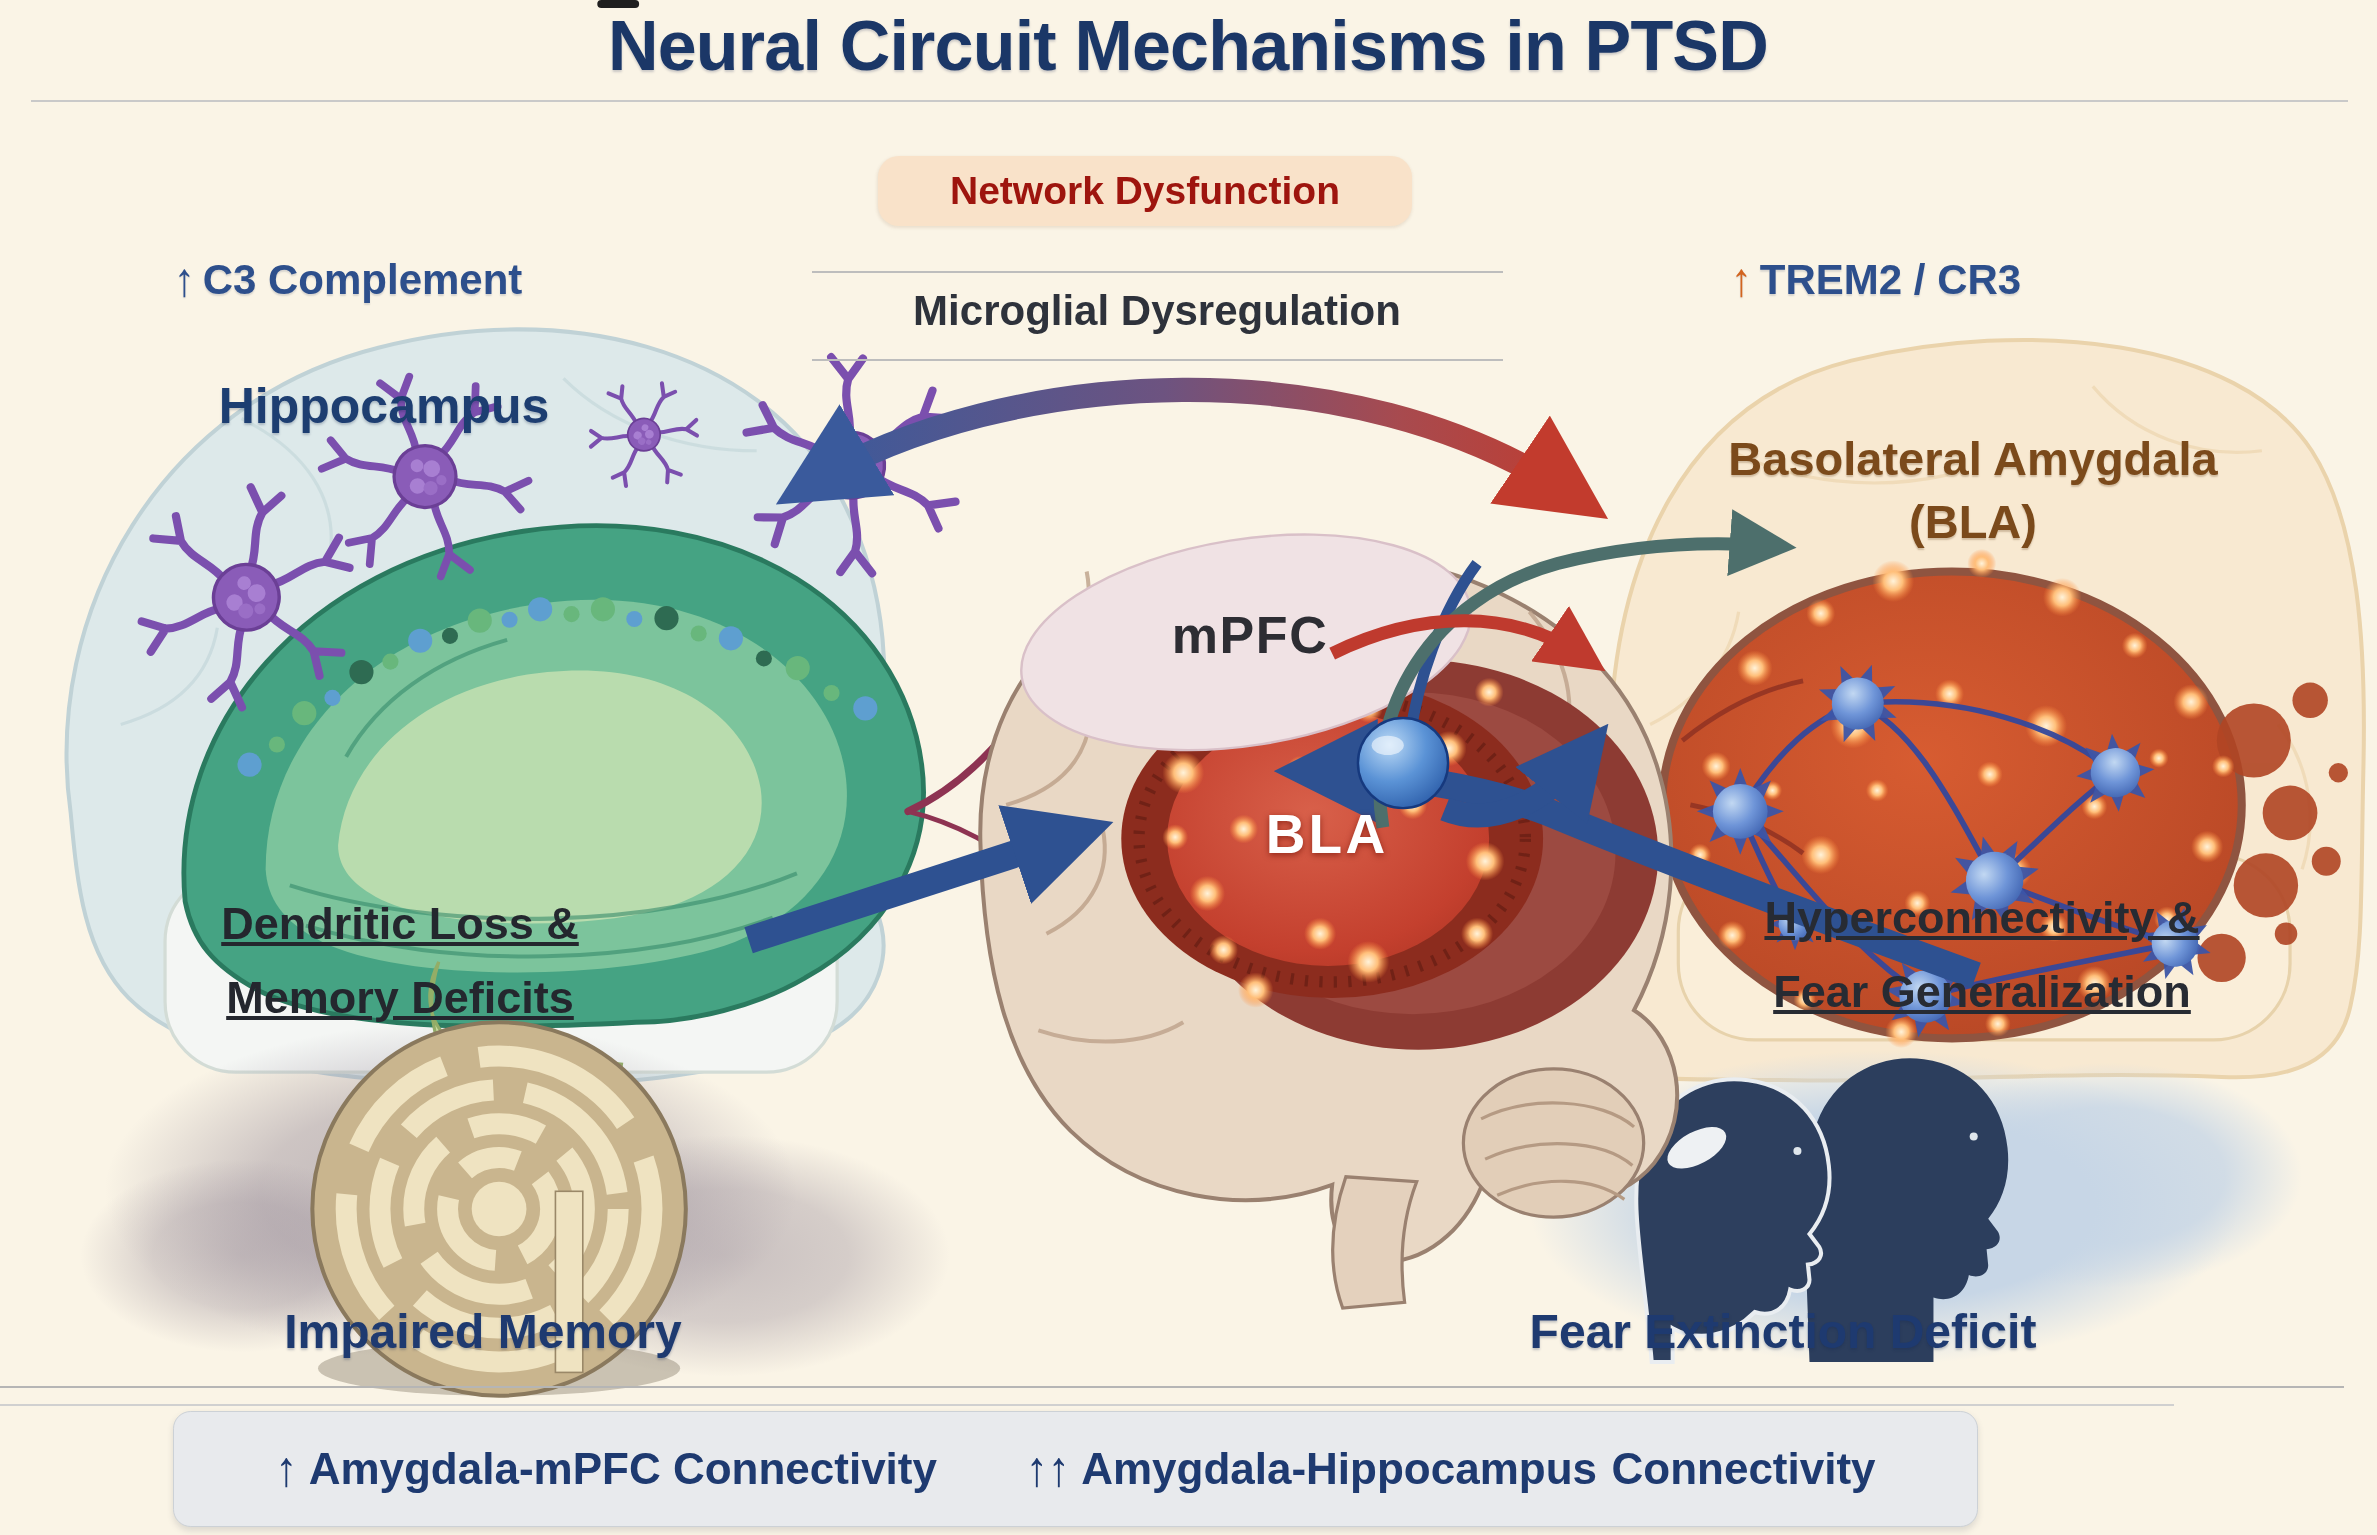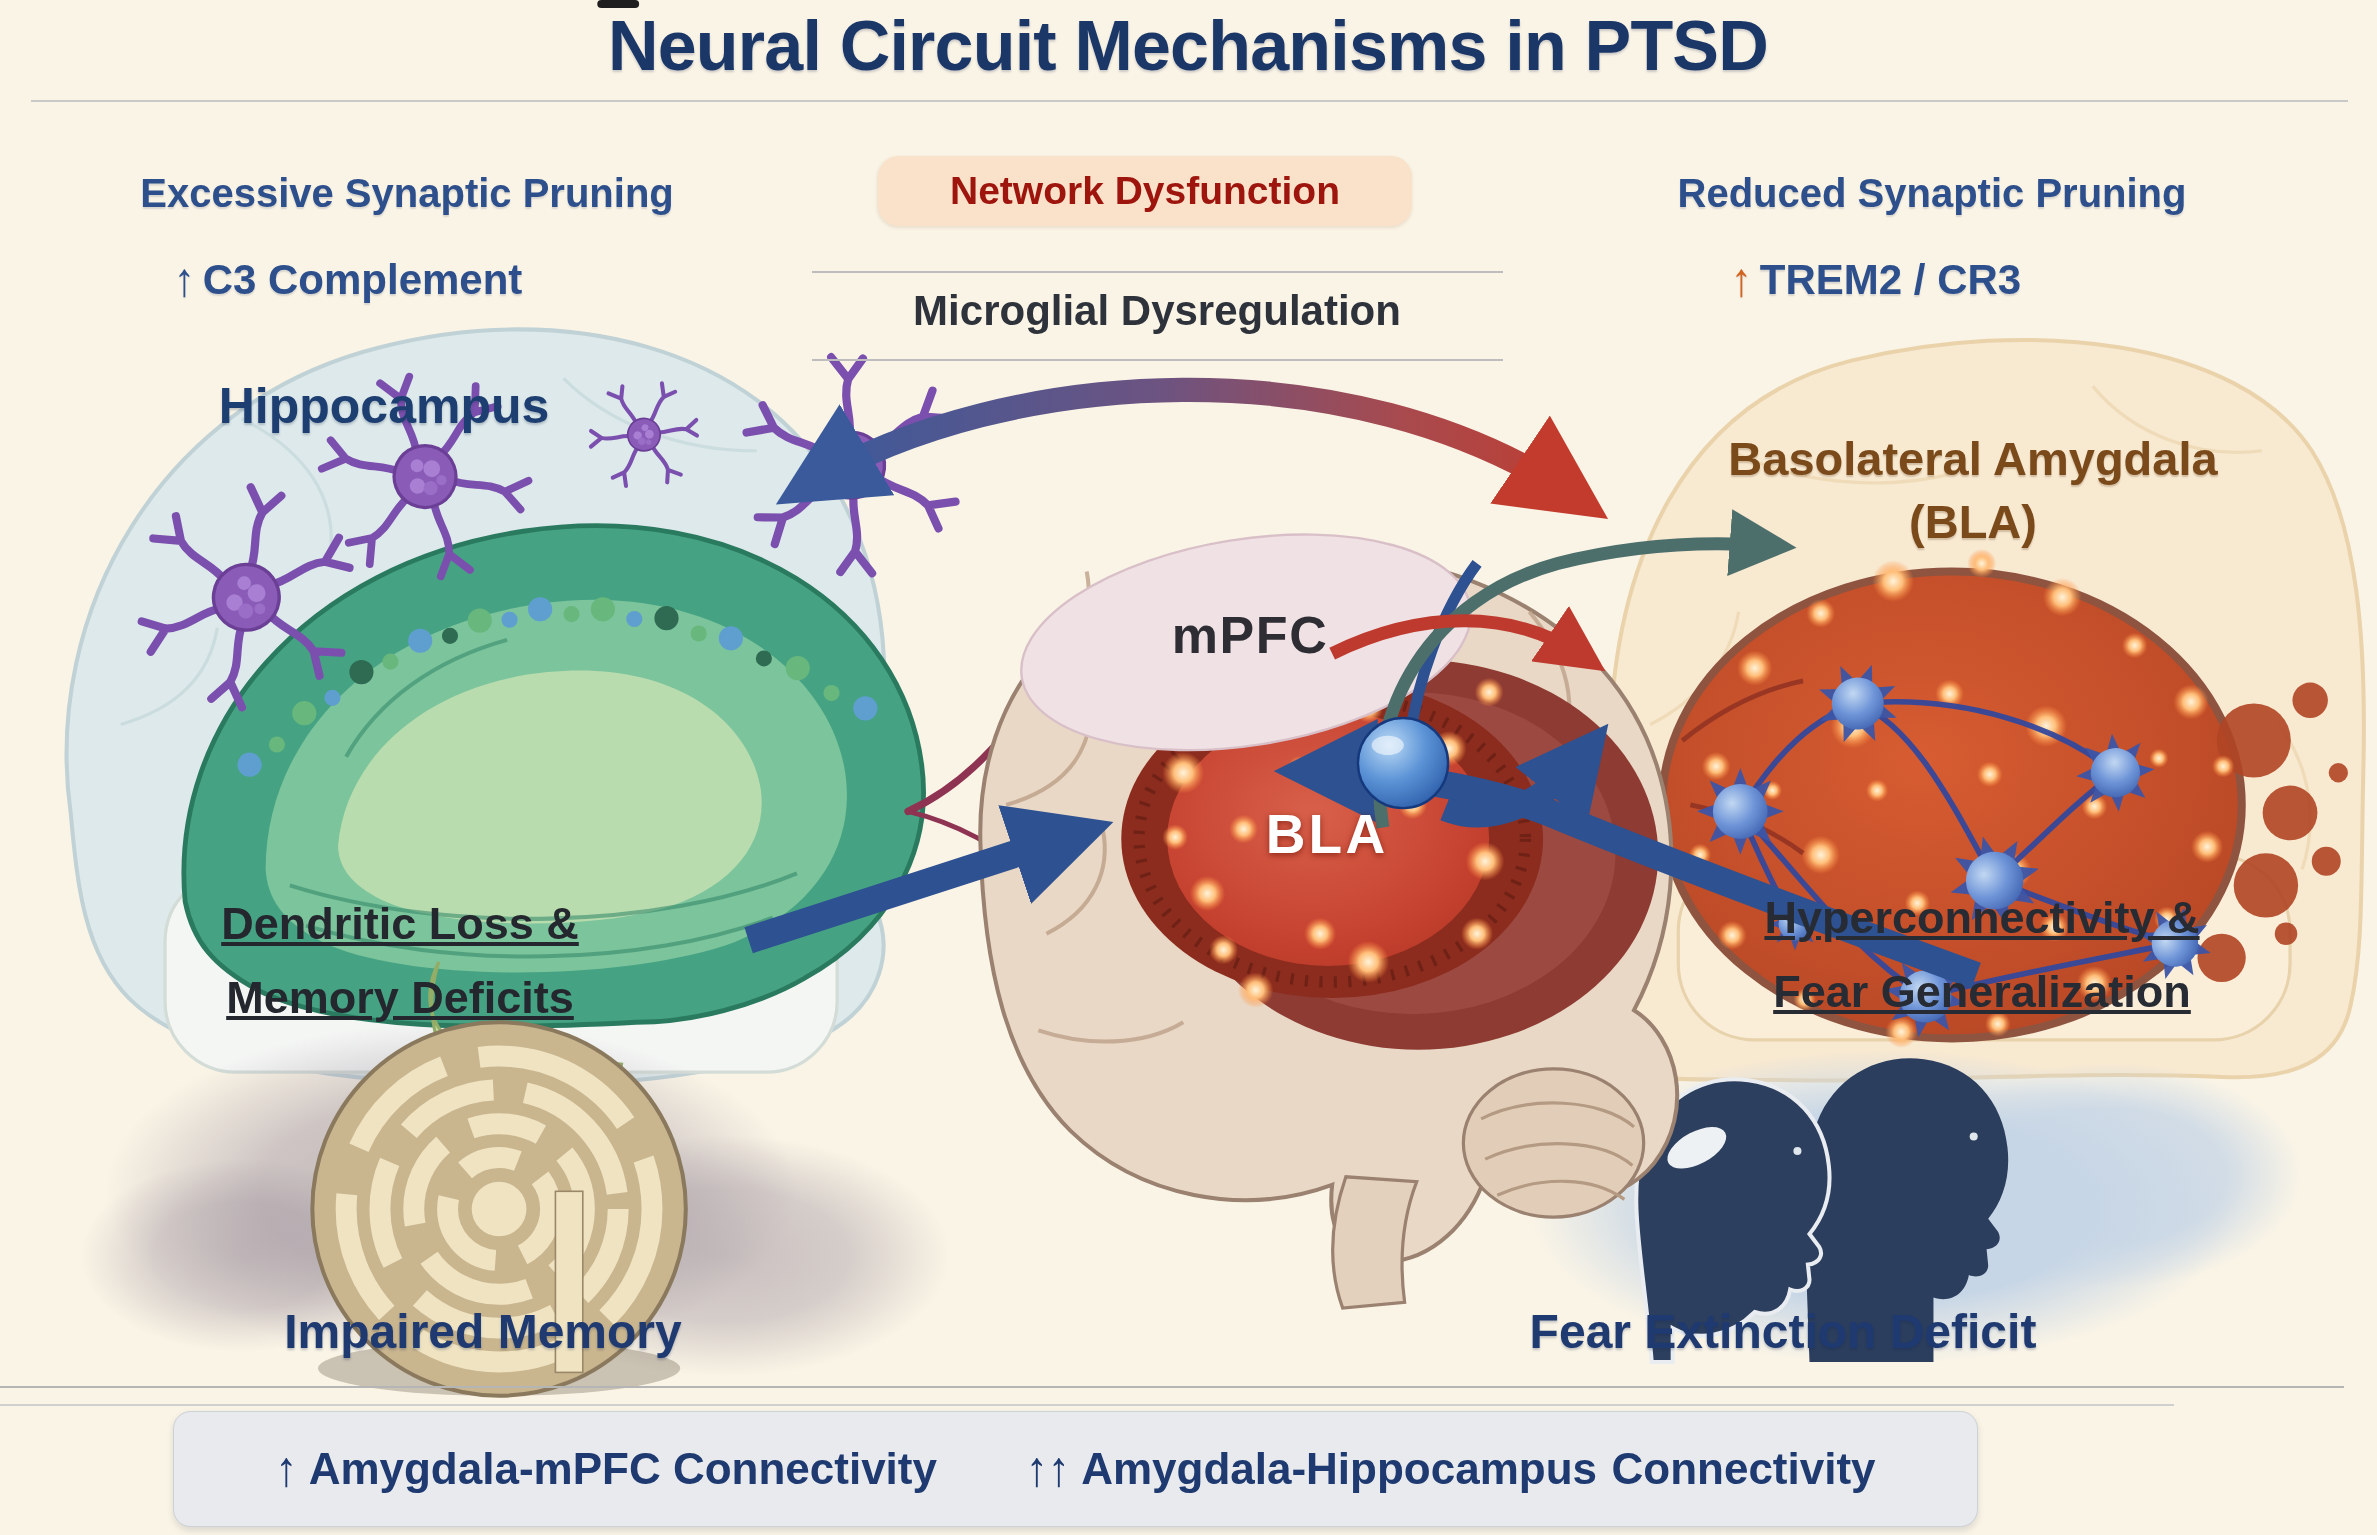--- a/index.html
+++ b/index.html
@@ -356,31 +356,29 @@
 
   <g>
     <circle cx="1743" cy="948" r="56" fill="url(#sphG)" stroke="#16397e" stroke-width="3"></circle>
     <ellipse cx="1724" cy="926" rx="20" ry="12" fill="#ffffff" opacity="0.55"></ellipse>
   </g>
 </svg>
 
   <div class="lbl title">Neural Circuit Mechanisms in PTSD</div>
   <div class="rule" style="left:31px;top:100px;width:2317px;"></div>
 
-  <div class="lbl head-blue" style="left:407px;top:171px;">Excessive Synaptic Pruning</div>
   <div class="lbl sub-blue" style="left:348px;top:256px;">
     <span class="up">↑</span><span>C3 Complement</span>
   </div>
 
   <div class="badge">Network Dysfunction</div>
   <div class="rule" style="left:812px;top:271px;width:691px;background:#bdbdbd;"></div>
   <div class="lbl mech">Microglial Dysregulation</div>
   <div class="rule" style="left:812px;top:359px;width:691px;background:#bdbdbd;"></div>
 
-  <div class="lbl head-blue" style="left:1932px;top:171px;">Reduced Synaptic Pruning</div>
   <div class="lbl sub-blue" style="left:1876px;top:256px;">
     <span class="up up-orange">↑</span><span>TREM2 / CR3</span>
   </div>
 
   <div class="lbl region-navy" style="left:384px;top:377px;">Hippocampus</div>
 
   <div class="lbl region-brown">
     <span>Basolateral Amygdala</span>
     <span>(BLA)</span>
   </div>

